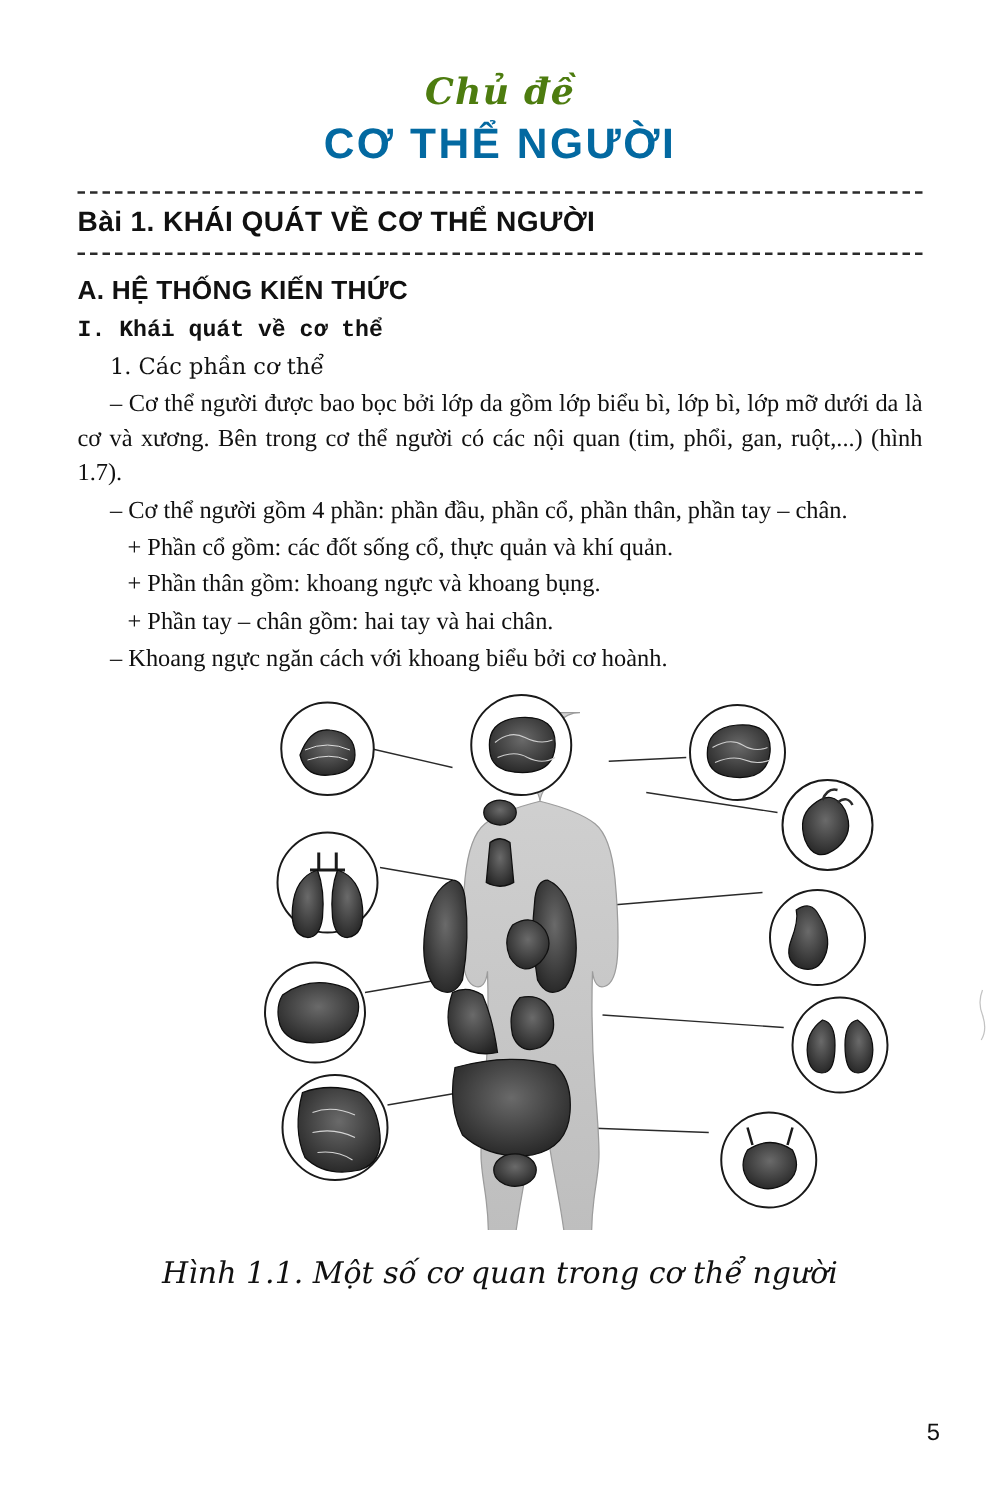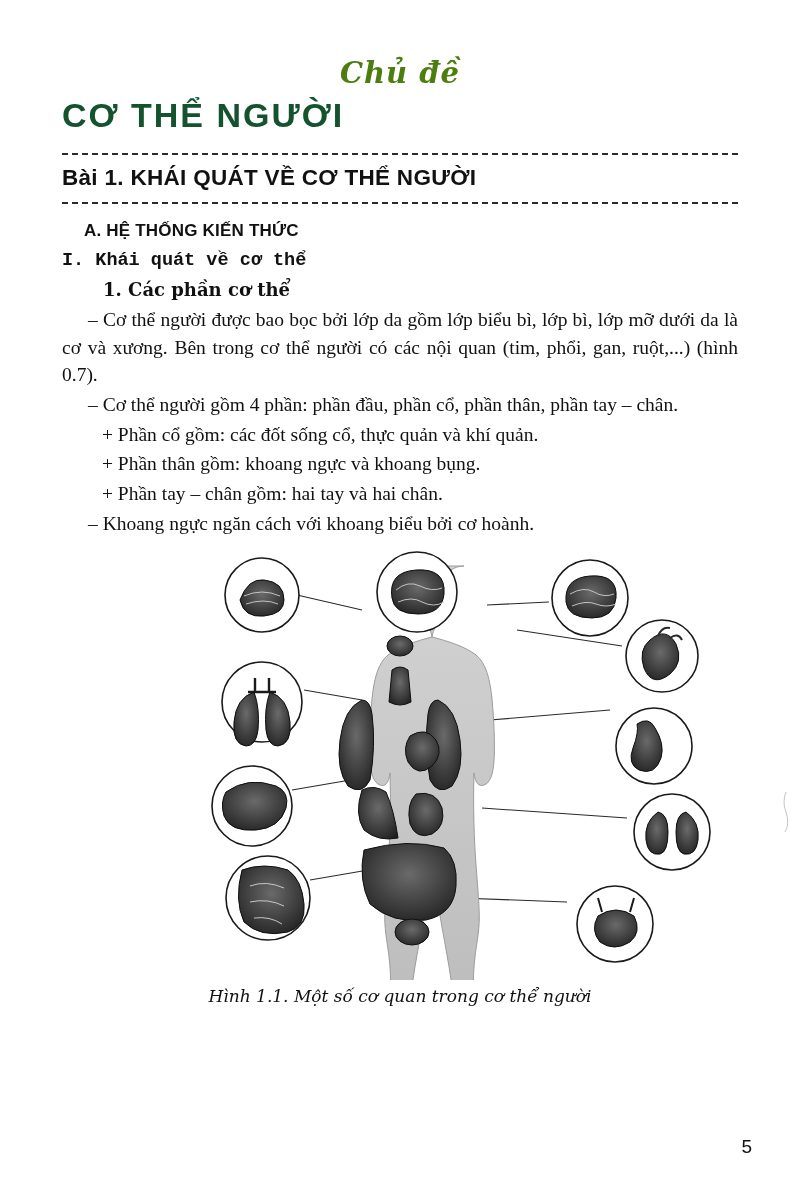--- a/index.html
+++ b/index.html
@@ -28,26 +28,27 @@
     font-family: "DejaVu Serif", serif;
     font-style: italic;
     font-weight: bold;
     font-size: 29px;
     letter-spacing: 1px;
     margin-top: 16px;
     margin-bottom: 6px;
     color: #4d7c0f;
   }
   .maintitle {
+    text-align: center;
     font-family: "Liberation Sans", sans-serif;
     font-weight: bold;
     font-size: 34px;
     letter-spacing: 2px;
     margin-bottom: 18px;
-    color: #14532d;
+    color: #0369a1;
   }
 
   .dashed-top {
     border-top: 2px dashed #2b2b2b;
     margin: 6px 0 0 0;
   }
   .dashed-bottom {
     border-top: 2px dashed #2b2b2b;
     margin: 0;
   }
@@ -56,37 +57,36 @@
     font-family: "Liberation Sans", sans-serif;
     font-weight: bold;
     font-size: 22.5px;
     padding: 10px 0 11px 0;
     letter-spacing: 0.3px;
   }
 
   .sec-a {
     font-family: "Liberation Sans", sans-serif;
     font-weight: bold;
-    font-size: 17px;
+    font-size: 21px;
     margin-top: 17px;
     margin-bottom: 9px;
     letter-spacing: 0.2px;
-    margin-left: 22px;
   }
   .sec-i {
     font-family: Liberation Mono, monospace;
     font-weight: bold;
     font-size: 18.5px;
     margin-bottom: 8px;
   }
   .sec-1 {
     font-family: "DejaVu Serif", serif;
-    font-weight: bold;
+    font-weight: normal;
     font-size: 18px;
-    margin-left: 41px;
+    margin-left: 26px;
     margin-bottom: 6px;
   }
 
   p.body-text {
     font-size: 19.5px;
     line-height: 1.42;
     margin: 0 0 2px 0;
     text-align: justify;
     text-indent: 26px;
   }
@@ -104,22 +104,22 @@
     width: 676px;
     height: 430px;
   }
   .figure svg {
     display: block;
   }
   .caption {
     text-align: center;
     font-family: "DejaVu Serif", serif;
     font-style: italic;
-    font-size: 17px;
-    margin-top: 6px;
+    font-size: 24px;
+    margin-top: 20px;
   }
 
   .page-number {
     position: absolute;
     right: 48px;
     bottom: 42px;
     font-family: "Liberation Sans", sans-serif;
     font-size: 19px;
     color: #111;
   }
@@ -141,21 +141,21 @@
   <div class="maintitle">CƠ THỂ NGƯỜI</div>
 
   <div class="dashed-top"></div>
   <div class="bai-title">Bài 1. KHÁI QUÁT VỀ CƠ THỂ NGƯỜI</div>
   <div class="dashed-bottom"></div>
 
   <div class="sec-a">A. HỆ THỐNG KIẾN THỨC</div>
   <div class="sec-i">I. Khái quát về cơ thể</div>
   <div class="sec-1">1. Các phần cơ thể</div>
 
-  <p class="body-text">– Cơ thể người được bao bọc bởi lớp da gồm lớp biểu bì, lớp bì, lớp mỡ dưới da là cơ và xương. Bên trong cơ thể người có các nội quan (tim, phổi, gan, ruột,...) (hình 0.7).</p>
+  <p class="body-text">– Cơ thể người được bao bọc bởi lớp da gồm lớp biểu bì, lớp bì, lớp mỡ dưới da là cơ và xương. Bên trong cơ thể người có các nội quan (tim, phổi, gan, ruột,...) (hình 1.7).</p>
   <p class="body-text">– Cơ thể người gồm 4 phần: phần đầu, phần cổ, phần thân, phần tay – chân.</p>
   <p class="bullet">+ Phần cổ gồm: các đốt sống cổ, thực quản và khí quản.</p>
   <p class="bullet">+ Phần thân gồm: khoang ngực và khoang bụng.</p>
   <p class="bullet">+ Phần tay – chân gồm: hai tay và hai chân.</p>
   <p class="body-text">– Khoang ngực ngăn cách với khoang biểu bởi cơ hoành.</p>
 
   <div class="figure">
     <svg viewBox="0 0 676 430" width="676" height="430" xmlns="http://www.w3.org/2000/svg">
       <defs>
         <radialGradient id="organFill" cx="50%" cy="40%" r="70%">

